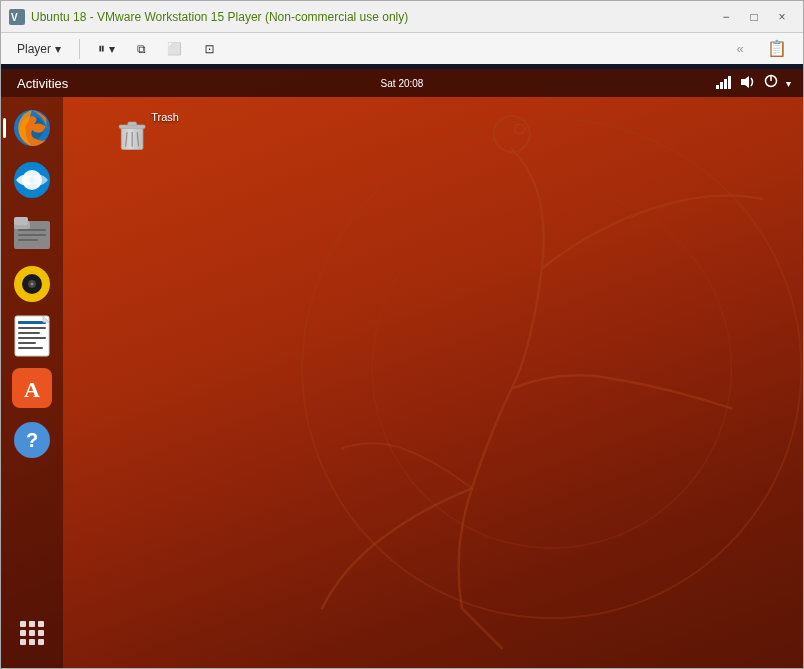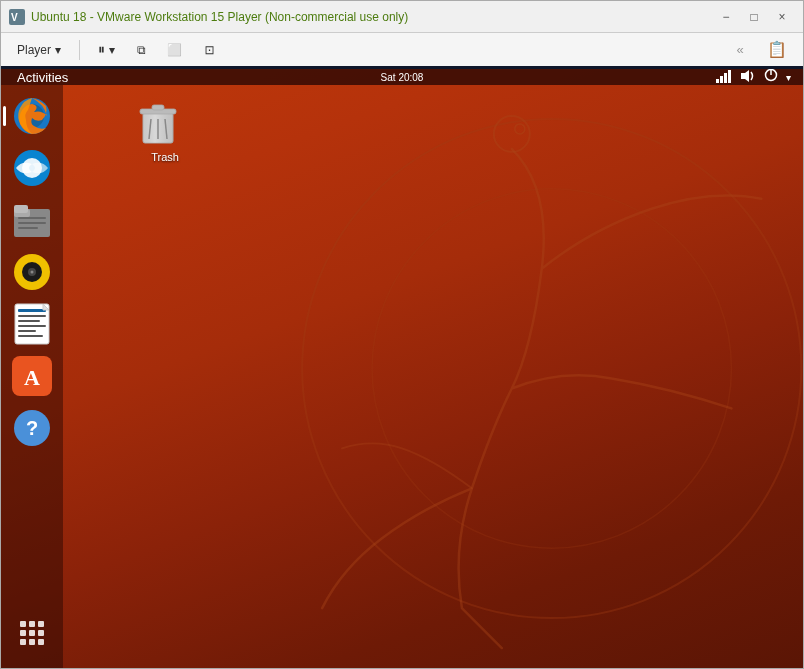--- a/index.html
+++ b/index.html
@@ -49,21 +49,21 @@
       align-items: center;
       justify-content: center;
       font-size: 12px;
       color: #555;
     }
 
     
     .toolbar {
       height: 36px;
       background: #f5f5f5;
-      border-bottom: 3px solid #0f172a;
+      border-bottom: 5px solid #0f172a;
       display: flex;
       align-items: center;
       padding: 0 8px;
       gap: 6px;
       flex-shrink: 0;
     }
     .toolbar-btn {
       height: 28px;
       padding: 0 8px;
       background: transparent;
@@ -114,21 +114,21 @@
       top: 30px;
       width: 500px;
       height: 500px;
       border-radius: 50%;
       background: transparent;
       z-index: 0;
     }
 
     
     .ubuntu-topbar {
-      height: 16px;
+      height: 28px;
       background: rgba(50, 10, 5, 0.85);
       display: flex;
       align-items: center;
       padding: 0 12px;
       z-index: 10;
       flex-shrink: 0;
     }
     .ubuntu-activities {
       color: #fff;
       font-size: 13px;
@@ -212,22 +212,22 @@
     
     .desktop-icons-area {
       flex: 1;
       position: relative;
       z-index: 5;
     }
     .desktop-icon {
       position: absolute;
       width: 70px;
       display: flex;
-      flex-direction: column;
-      align-items: flex-end;
+      flex-direction: row;
+      align-items: flex-start;
       gap: 4px;
       cursor: pointer;
       padding: 4px;
       border-radius: 4px;
     }
     .desktop-icon-label {
       color: #fff;
       font-size: 11px;
       text-align: center;
       text-shadow: 0 1px 2px rgba(0,0,0,0.7);

